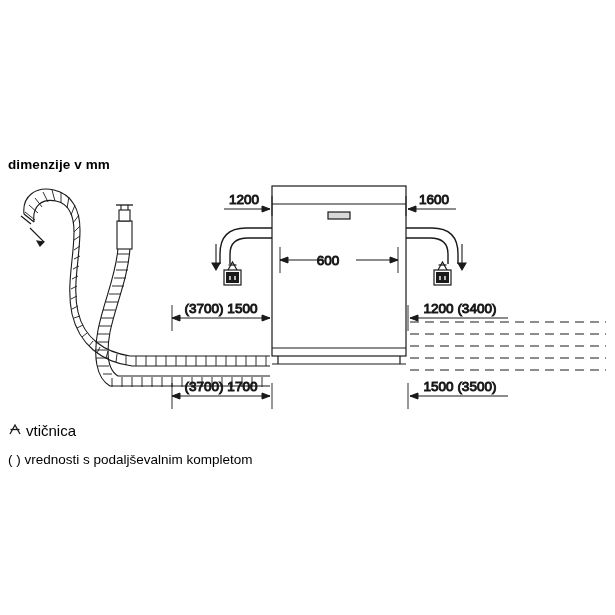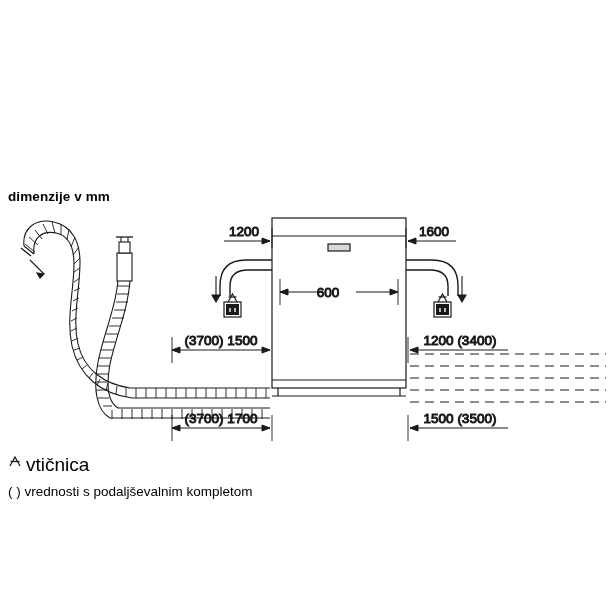--- a/index.html
+++ b/index.html
@@ -12,35 +12,34 @@
     height: 615px;
     font-family: "Liberation Sans", sans-serif;
     color: #000000;
     position: relative;
     overflow: hidden;
   }
   #stage {
     position: relative;
     width: 615px;
     height: 496px;
-    margin-top: 32px;
   }
   #title {
     position: absolute;
     left: 8px;
     top: 157px;
     font-size: 13.5px;
     font-weight: bold;
     letter-spacing: 0.1px;
   }
   #legend1 {
     position: absolute;
     left: 26px;
     top: 422px;
-    font-size: 19px;
+    font-size: 15px;
   }
   #legend2 {
     position: absolute;
     left: 8px;
     top: 452px;
     font-size: 13.5px;
   }
   svg {
     position: absolute;
     left: 0;

